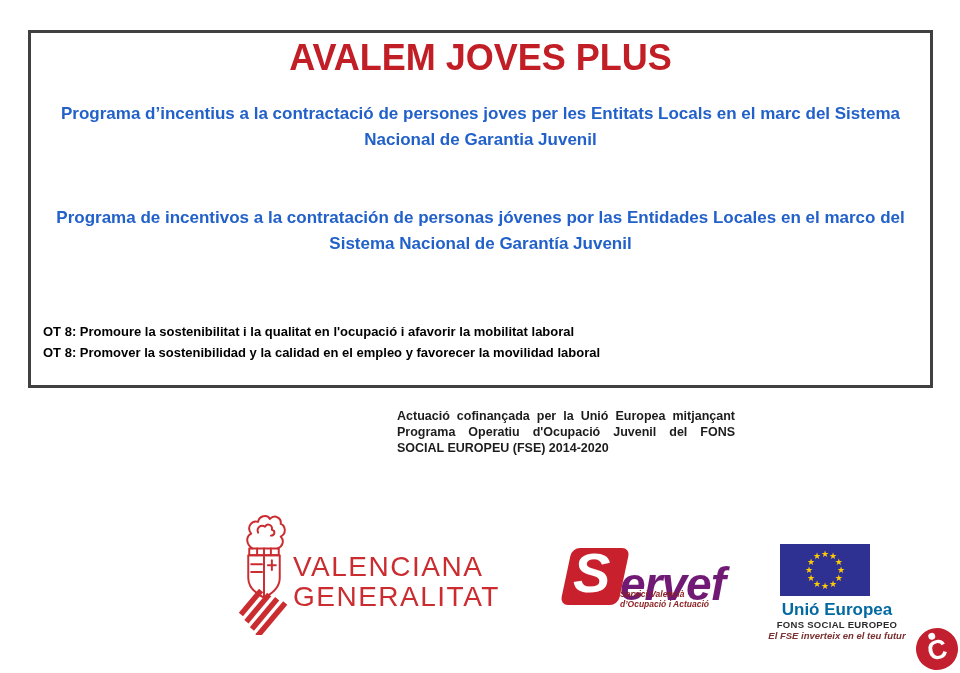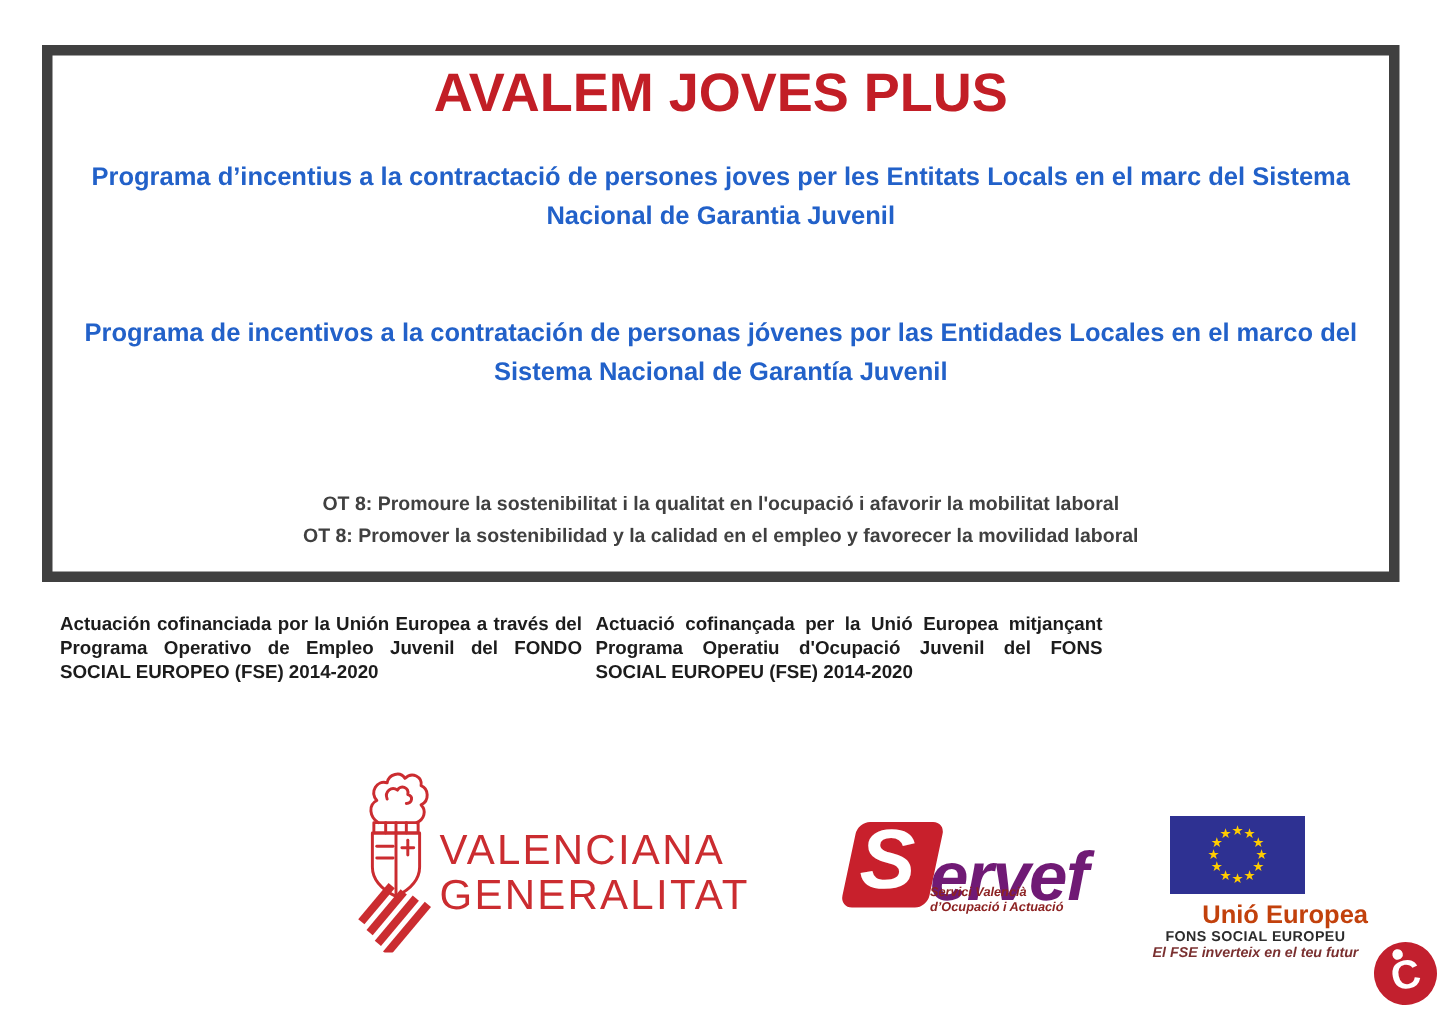--- a/index.html
+++ b/index.html
@@ -11,21 +11,21 @@
     background: #ffffff;
     font-family: "Liberation Sans", sans-serif;
     overflow: hidden;
   }
 
   
   .main-box {
     position: absolute;
     left: 28px; top: 30px;
     width: 905px; height: 358px;
-    border: 7px solid #404040;
+    border: 3px solid #404040;
     background: #ffffff;
   }
   .poster-title {
     position: absolute;
     top: 4px; left: 0; right: 0;
     text-align: center;
     font-size: 36px;
     font-weight: bold;
     letter-spacing: 0px;
     color: #c21e26;
@@ -37,25 +37,25 @@
     font-size: 17px;
     line-height: 26px;
     font-weight: bold;
     color: #2261c9;
   }
   .subtitle-1 { top: 68px; }
   .subtitle-2 { top: 172px; }
   .ot-block {
     position: absolute;
     top: 288px; left: 12px; right: 12px;
-    text-align: center;
+    text-align: left;
     font-size: 13px;
     line-height: 21px;
     font-weight: bold;
-    color: #404040;
+    color: #000000;
   }
 
   
   .cofin {
     position: absolute;
     top: 408px;
     font-size: 12.5px;
     line-height: 16px;
     font-weight: bold;
     color: #1c1c1c;
@@ -124,22 +124,22 @@
     width: 90px; height: 52px;
     background: #2e3192;
   }
   .eu-flag .star {
     position: absolute;
     color: #ffcc00;
     font-size: 9px;
     line-height: 9px;
     transform: translate(-50%, -50%);
   }
-  .eu-org   { position: absolute; top: 56px;  left: 0; width: 150px; text-align: right;
-              font-size: 17px; font-weight: bold; color: #c2410c; }
+  .eu-org   { position: absolute; top: 56px;  left: 0; width: 150px; text-align: center;
+              font-size: 17px; font-weight: bold; color: #0369a1; }
   .eu-fund  { position: absolute; top: 75px;  left: 0; width: 150px; text-align: center;
               font-size: 9.5px; font-weight: bold; color: #2b2b2b; letter-spacing: .3px; }
   .eu-motto { position: absolute; top: 86px;  left: 0; width: 150px; text-align: center;
               font-size: 9.5px; font-weight: bold; font-style: italic; color: #7a3030; }
 
   
   .corner-logo {
     position: absolute;
     left: 916px; top: 628px;
     width: 42px; height: 42px;
@@ -172,21 +172,20 @@
   <div class="main-box">
     <div class="poster-title">AVALEM JOVES PLUS</div>
     <div class="subtitle subtitle-1">Programa d’incentius a la contractació de persones joves per les Entitats Locals en el marc del Sistema Nacional de Garantia Juvenil</div>
     <div class="subtitle subtitle-2">Programa de incentivos a la contratación de personas jóvenes por las Entidades Locales en el marco del Sistema Nacional de Garantía Juvenil</div>
     <div class="ot-block">
       <div>OT 8: Promoure la sostenibilitat i la qualitat en l'ocupació i afavorir la mobilitat laboral</div>
       <div>OT 8: Promover la sostenibilidad y la calidad en el empleo y favorecer la movilidad laboral</div>
     </div>
   </div>
 
-  <div class="cofin cofin-left">Actuación cofinanciada por la Unión Europea a través del Programa Operativo de Empleo Juvenil del FONDO SOCIAL EUROPEO (FSE)  2014-2020</div>
   <div class="cofin cofin-right">Actuació cofinançada per la Unió Europea mitjançant Programa Operatiu d'Ocupació Juvenil del FONS SOCIAL EUROPEU (FSE)  2014-2020</div>
 
   <div class="gv-emblem">
     <svg viewBox="0 0 60 124" fill="none" stroke="#cb2c30" stroke-width="2" stroke-linecap="round" stroke-linejoin="round">
 
       <path d="M18,36 C12,32 11,24 17,21 C12,15 17,7 24,9 C25,3 33,1 36,6 C41,1 48,5 47,11 C52,13 53,21 47,24 C51,28 49,34 44,36"></path>
       <path d="M24,20 C22,15 27,11 31,14 C33,10 39,12 38,17 C42,18 41,23 37,23"></path>
 
       <rect x="15" y="36" width="30" height="7"></rect>
       <line x1="23" y1="36" x2="23" y2="43"></line>
@@ -232,21 +231,21 @@
         <span class="star" style="left: 58.8564px; top: 34px;">★</span>
         <span class="star" style="left: 53px; top: 39.8564px;">★</span>
         <span class="star" style="left: 45px; top: 42px;">★</span>
         <span class="star" style="left: 37px; top: 39.8564px;">★</span>
         <span class="star" style="left: 31.1436px; top: 34px;">★</span>
         <span class="star" style="left: 29px; top: 26px;">★</span>
         <span class="star" style="left: 31.1436px; top: 18px;">★</span>
         <span class="star" style="left: 37px; top: 12.1436px;">★</span>
       </div>
     <div class="eu-org">Unió Europea</div>
-    <div class="eu-fund">FONS SOCIAL EUROPEU</div>
+    <div class="eu-fund">FONS SOCIAL EUROPEO</div>
     <div class="eu-motto">El FSE inverteix en el teu futur</div>
   </div>
 
   <div class="corner-logo">
     <div class="i-dot"></div>
     <div class="c-glyph">C</div>
   </div>
 
 </div>
 

